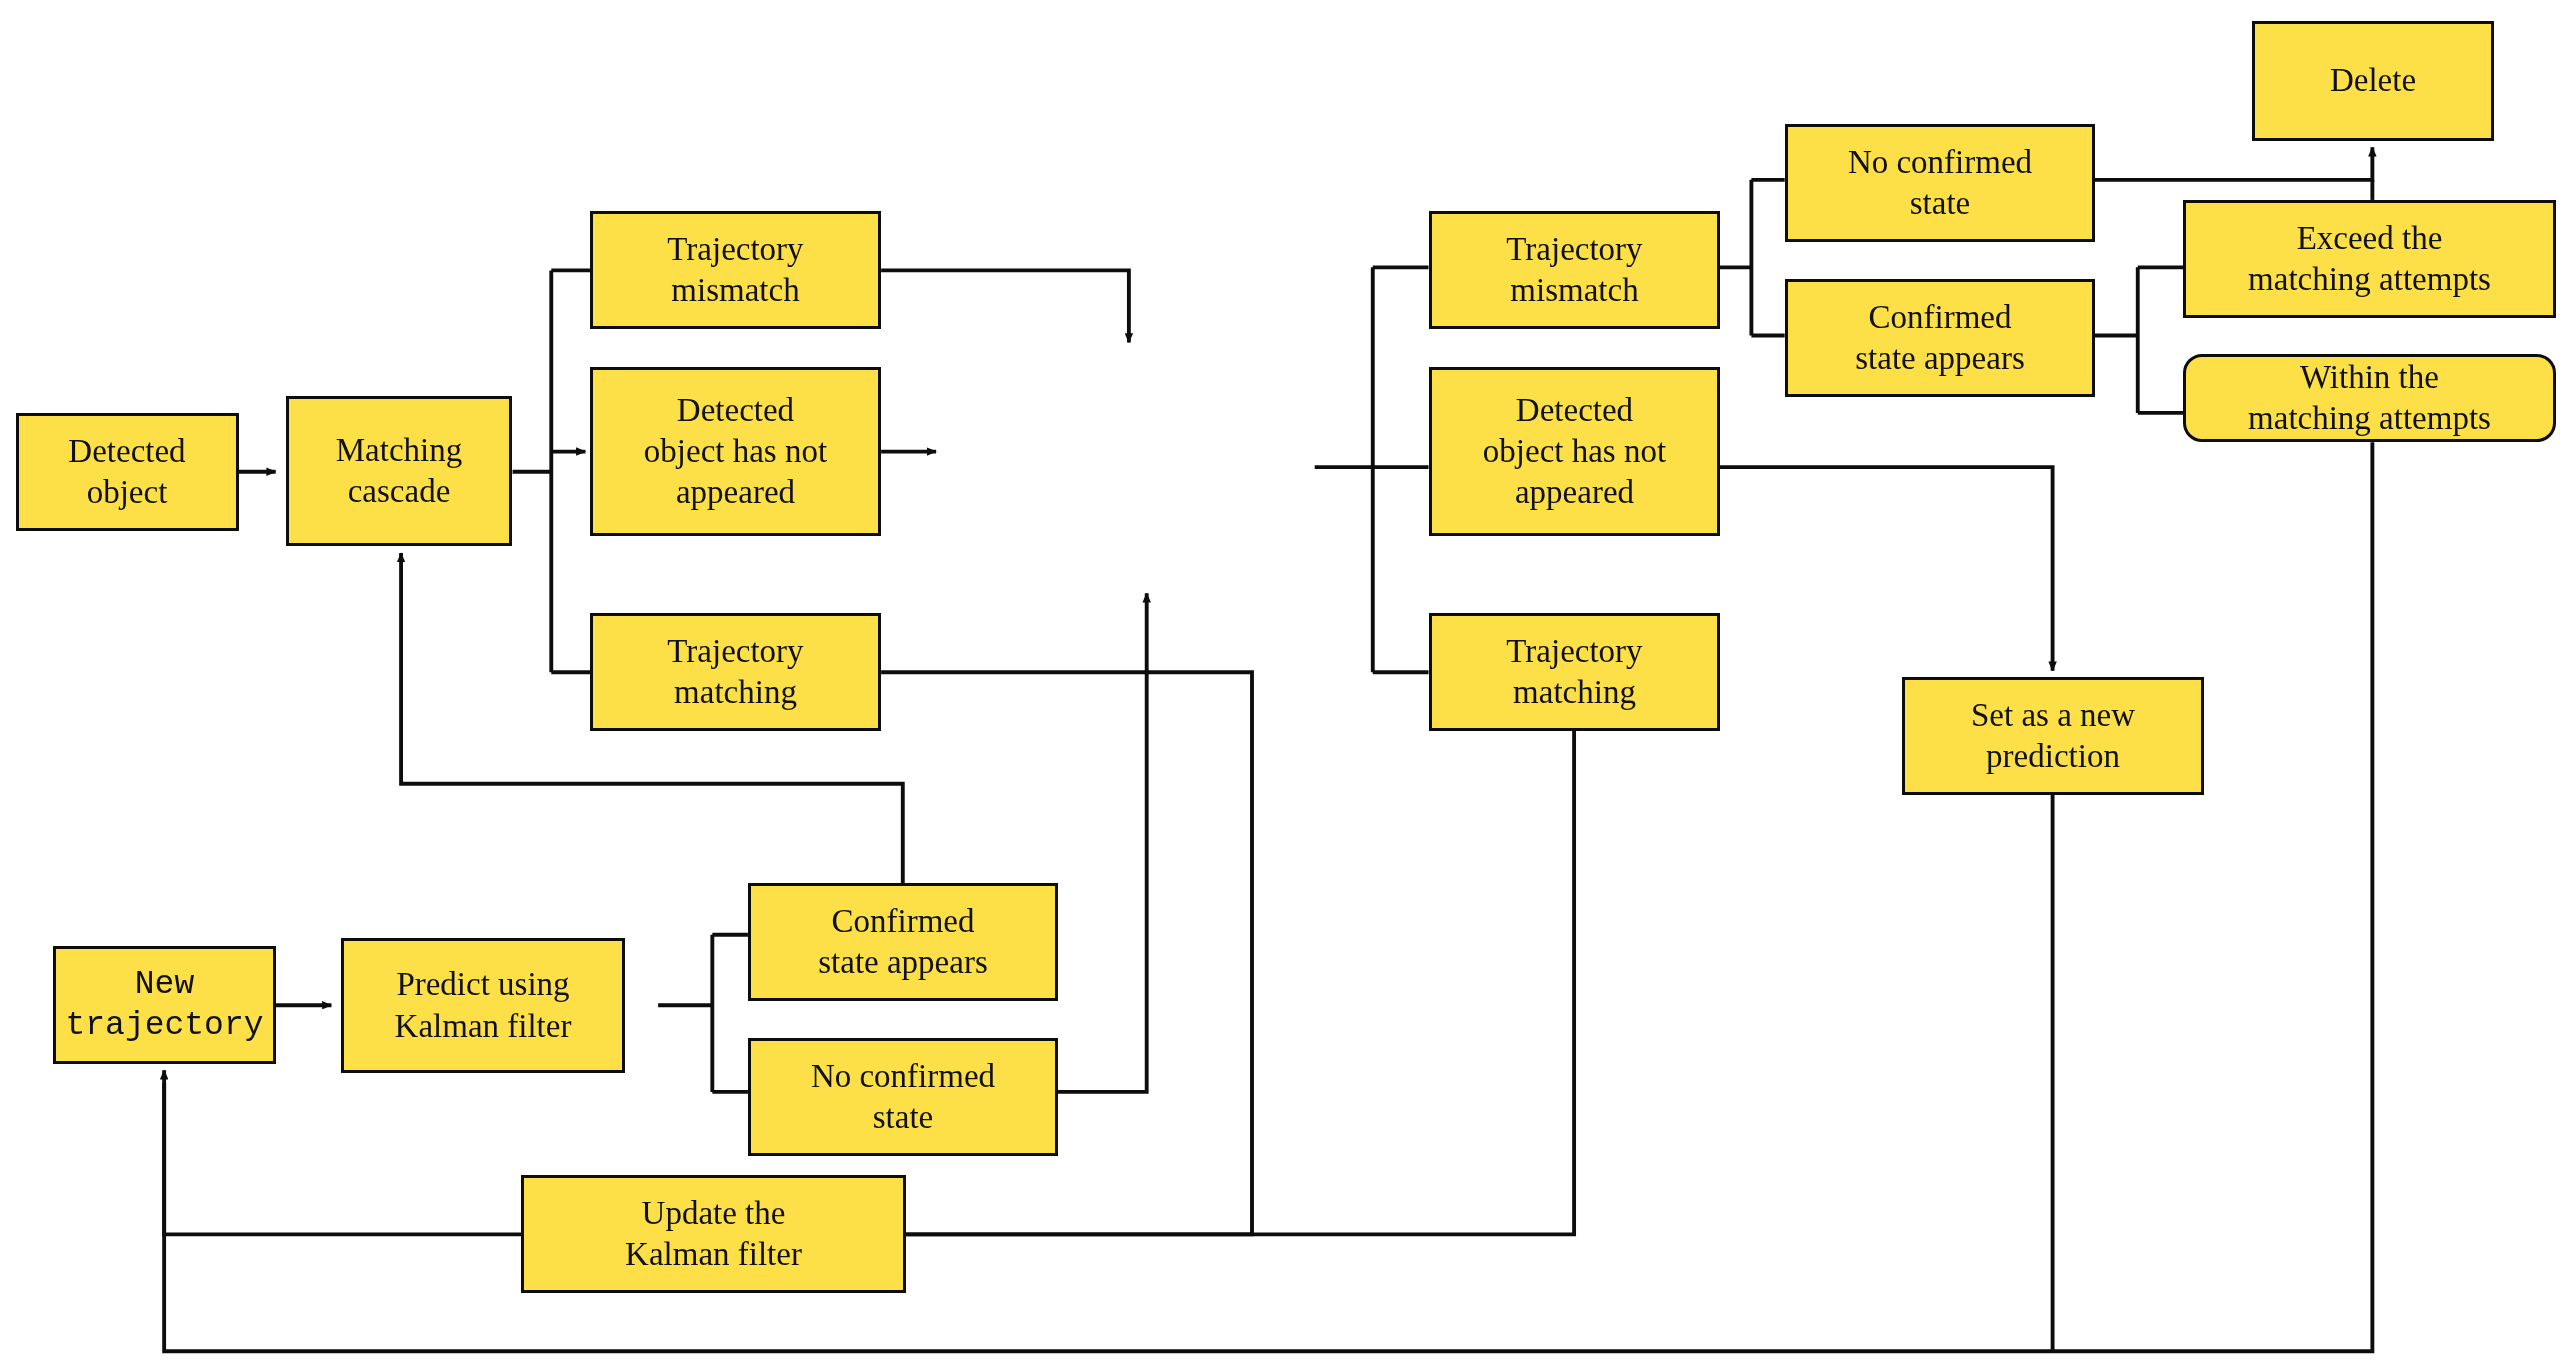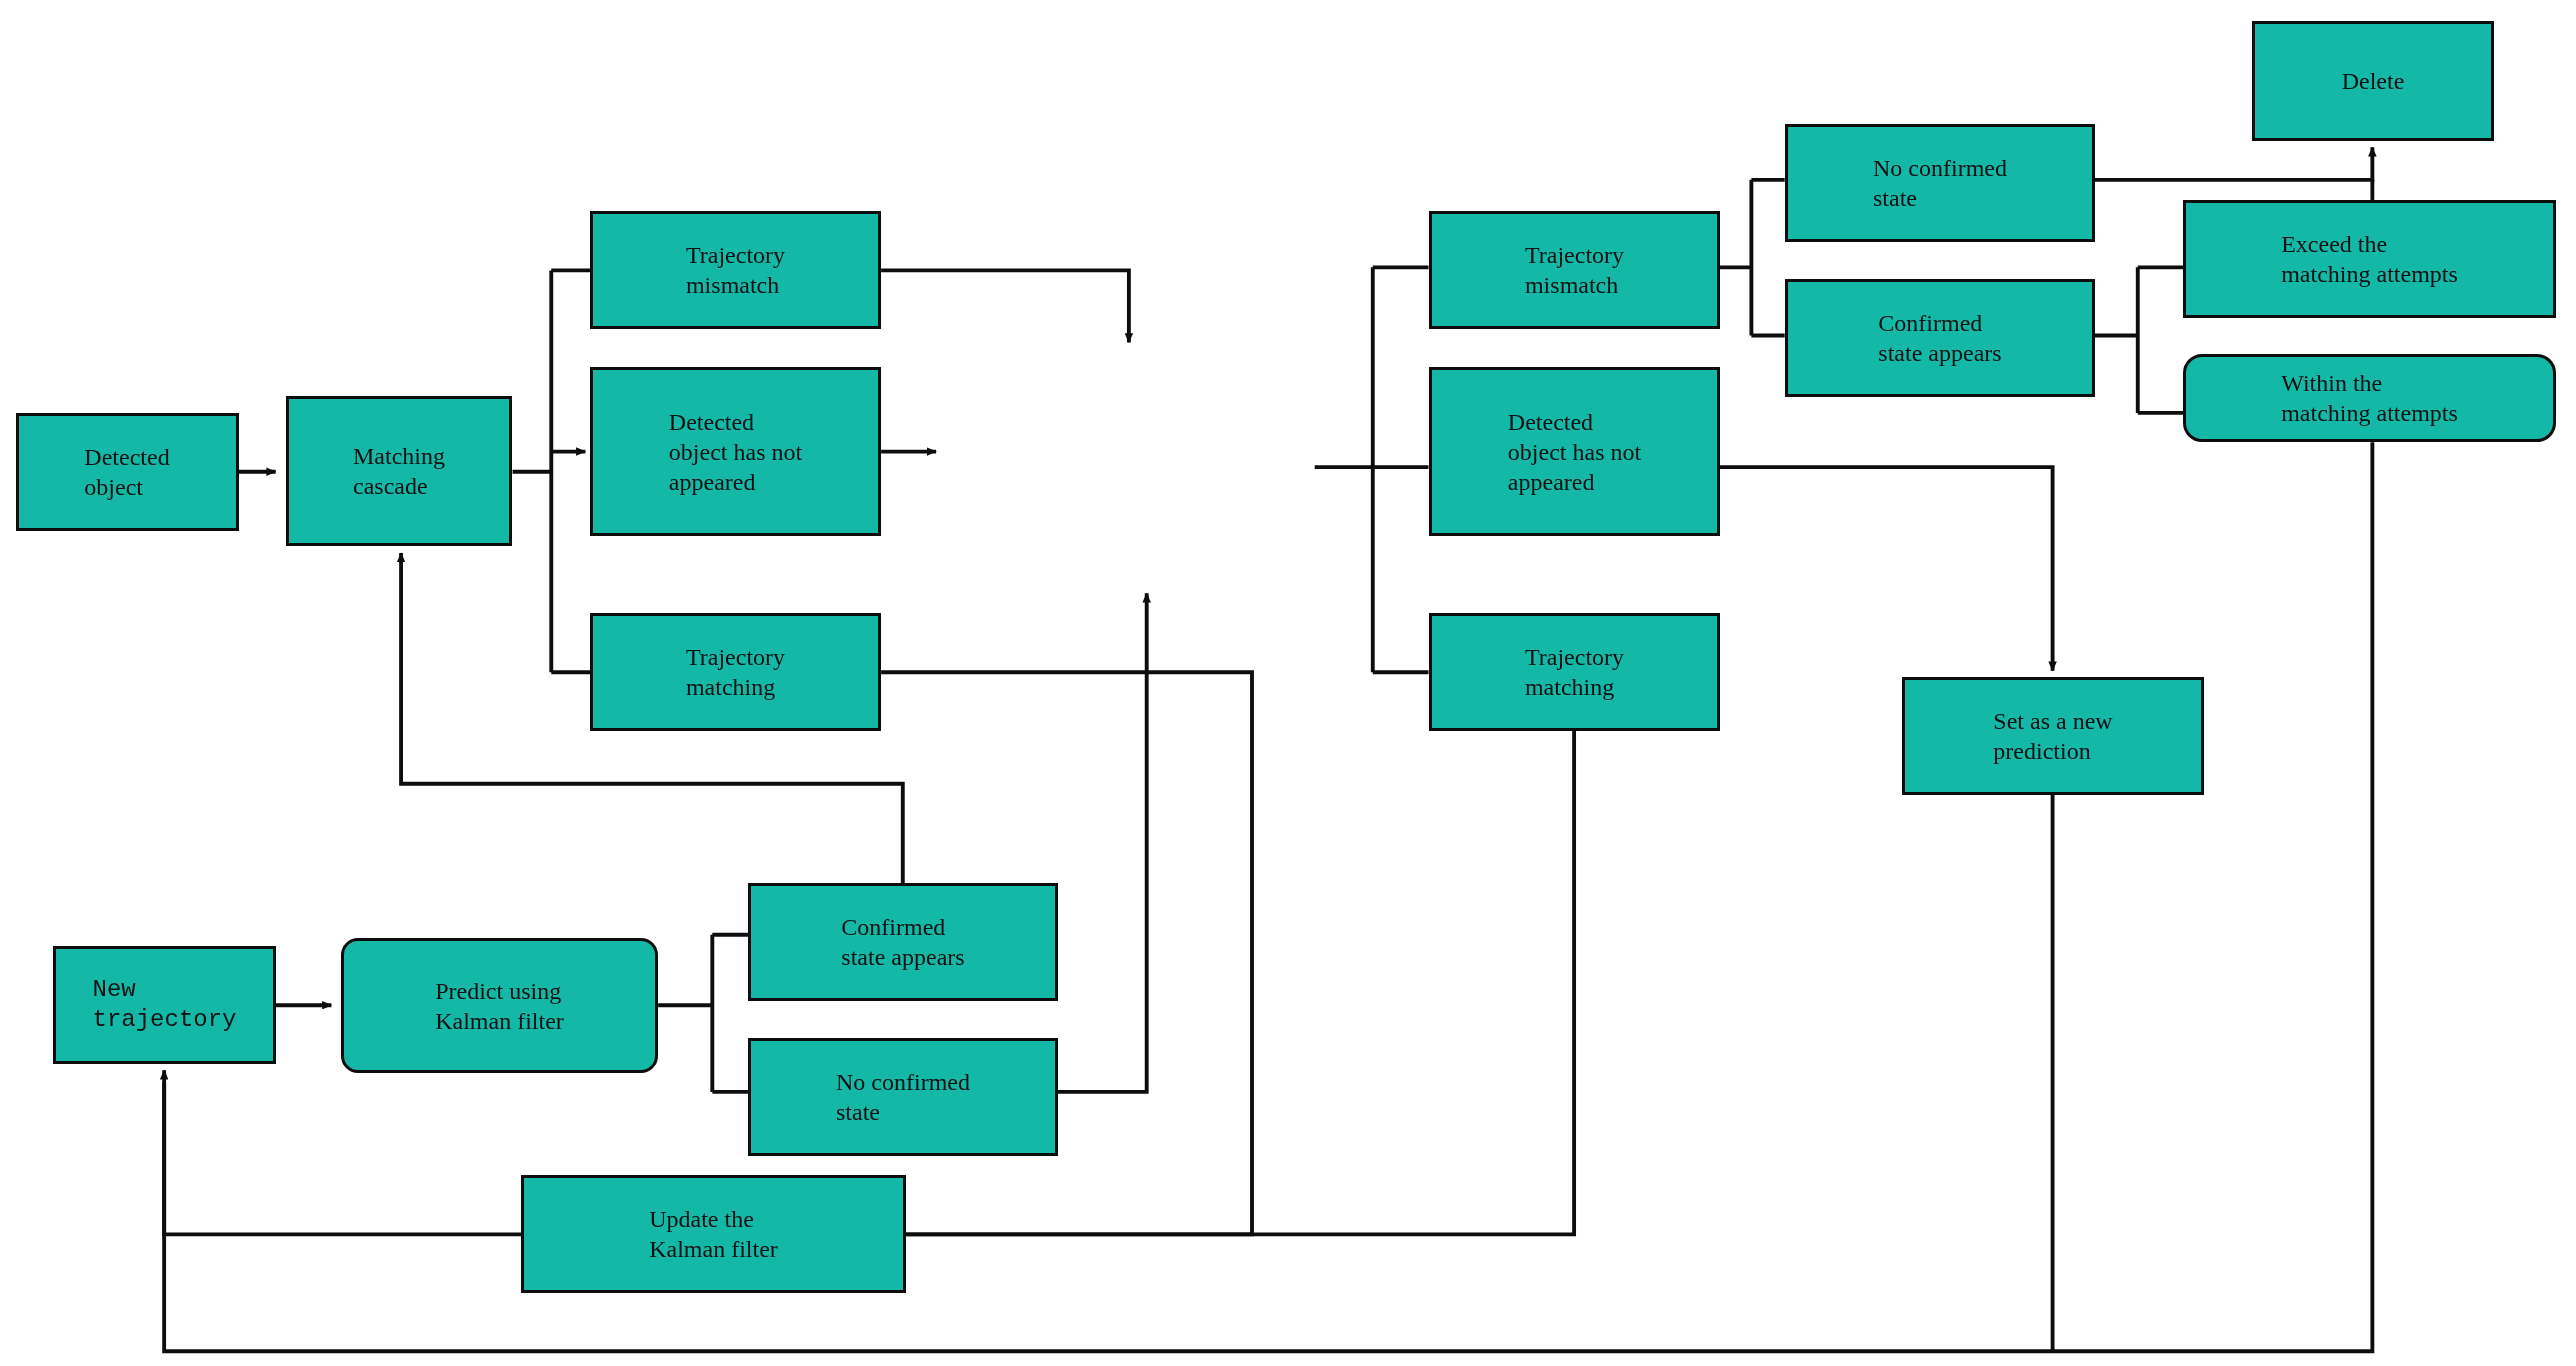--- a/index.html
+++ b/index.html
@@ -20,26 +20,27 @@
     left: 0;
     top: 0;
     width: 2576px;
     height: 1367px;
     pointer-events: none;
   }
   .node {
     position: absolute;
     box-sizing: border-box;
     border: 3.1px solid #0d0d0d;
-    background: #14b8a6;
+    background: #fde047;
     display: flex;
     align-items: center;
     justify-content: center;
+    text-align: center;
     color: #111111;
-    font-size: 24px;
+    font-size: 33px;
     line-height: 1.25;
     padding: 3.1px 7.7px;
     white-space: pre-line;
     z-index: 2;
   }
 </style>
 </head>
 <body>
 
 <div id="diagram-root">
@@ -138,19 +139,19 @@
   <div class="node" style="left:2183px;top:354px;width:373px;height:88px;border-radius:19px;">Within the
 matching attempts</div>
   <div class="node" style="left:1902px;top:677px;width:302px;height:118px;">Set as a new
 prediction</div>
   <div class="node" style="left:748px;top:883px;width:310px;height:118px;">Confirmed
 state appears</div>
   <div class="node" style="left:748px;top:1038px;width:310px;height:118px;">No confirmed
 state</div>
   <div class="node" style="left:53px;top:946px;width:223px;height:118px;font-family:Liberation Mono, monospace;">New
 trajectory</div>
-  <div class="node" style="left:341px;top:938px;width:317px;height:135px;border-radius:17px;">Predict using
+  <div class="node" style="left:341px;top:938px;width:284px;height:135px;">Predict using
 Kalman filter</div>
   <div class="node" style="left:521px;top:1175px;width:385px;height:118px;">Update the
 Kalman filter</div>
 
 </div>
 
 
 </body></html>

